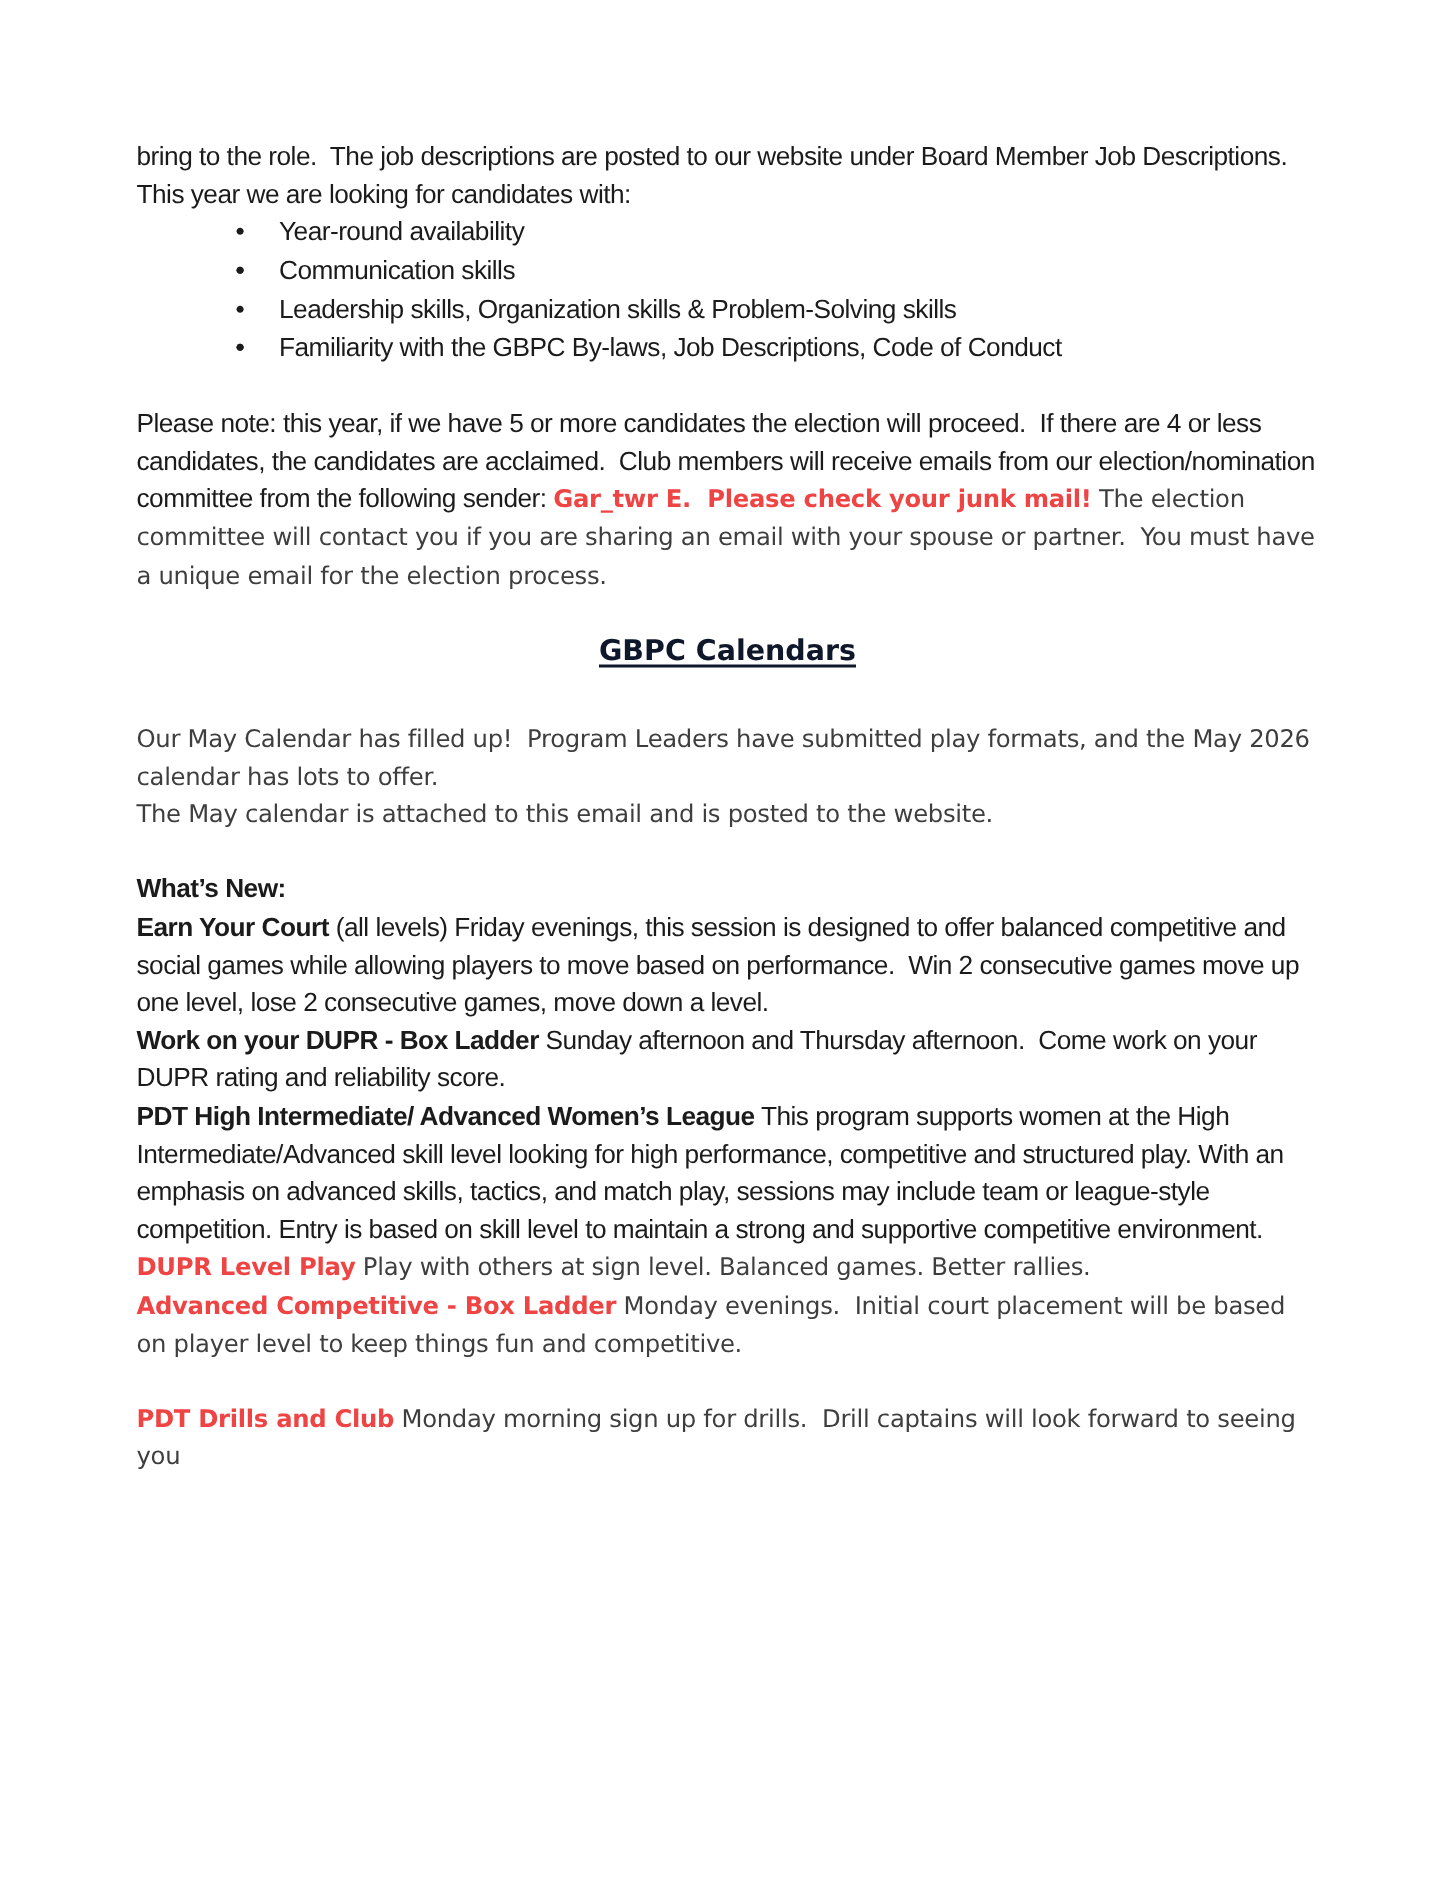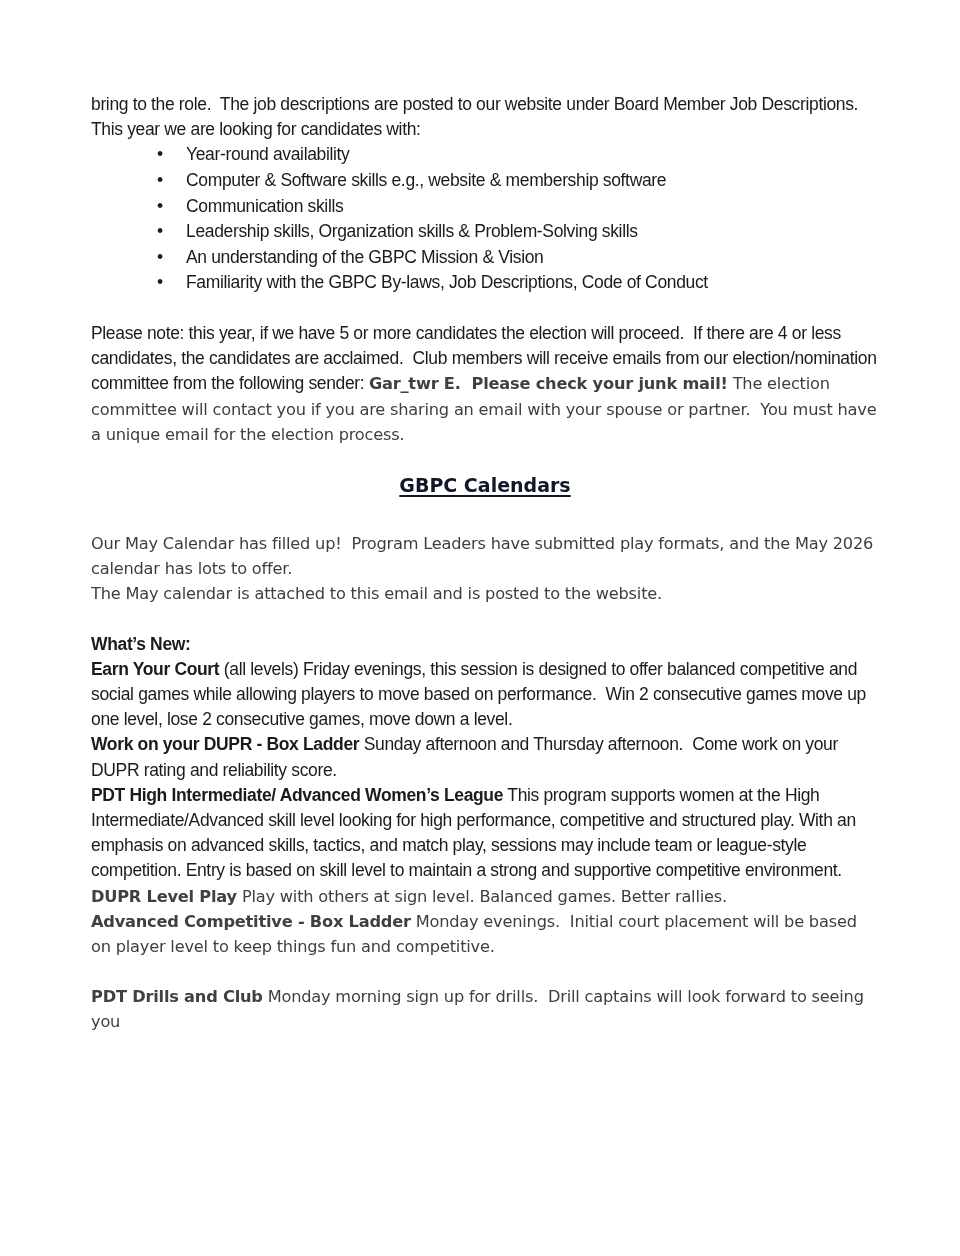--- a/index.html
+++ b/index.html
@@ -26,21 +26,21 @@
     color: #1b1b1b;
     white-space: pre-wrap;
   }
   .seg-bold { font-weight: 700; }
   .seg-alt {
     font-family: "DejaVu Sans", sans-serif;
     font-size: 16.2px;
     letter-spacing: -0.2px;
     color: #3e3e3e;
   }
-  .seg-alt.seg-bold { color: #404040; }
+  .seg-alt.seg-bold { color: #ef4444; }
   .doc-heading {
     margin: 0 0 8px 0;
     text-align: center;
     font-family: "DejaVu Sans", sans-serif;
     font-size: 19px;
     font-weight: 700;
     line-height: 26px;
     color: #0f172a;
   }
   .doc-heading .heading-text {
@@ -69,24 +69,24 @@
 </style>
 </head>
 <body>
 
 <div class="page">
   <div>
       <p class="doc-p"><span class="">bring to the role.  The job descriptions are posted to our website under Board Member Job Descriptions.</span></p>
       <p class="doc-p"><span class="">This year we are looking for candidates with:</span></p>
       <div class="bullet-list">
         <div class="bullet-item"><span class="bullet-dot">•</span><span>Year-round availability</span></div>
-        <div class="bullet-item"><span class="bullet-dot">•</span><span>Computer &amp; Software skills e.g., website &amp; membership software</span></div>
+        <div class="bullet-item"><span class="bullet-dot">•</span></div>
         <div class="bullet-item"><span class="bullet-dot">•</span><span>Communication skills</span></div>
         <div class="bullet-item"><span class="bullet-dot">•</span><span>Leadership skills, Organization skills &amp; Problem-Solving skills</span></div>
-        <div class="bullet-item"><span class="bullet-dot">•</span><span>An understanding of the GBPC Mission &amp; Vision</span></div>
+        <div class="bullet-item"><span class="bullet-dot">•</span></div>
         <div class="bullet-item"><span class="bullet-dot">•</span><span>Familiarity with the GBPC By-laws, Job Descriptions, Code of Conduct</span></div>
       </div>
       <div class="spacer"></div>
       <p class="doc-p"><span class="">Please note: this year, if we have 5 or more candidates the election will proceed.  If there are 4 or less candidates, the candidates are acclaimed.  Club members will receive emails from our election/nomination committee from the following sender: </span><span class="seg-bold seg-alt">Gar_twr E.  Please check your junk mail!</span><span class="seg-alt"> The election committee will contact you if you are sharing an email with your spouse or partner.  You must have a unique email for the election process.</span></p>
       <div class="spacer"></div>
       <div class="doc-heading"><span class="heading-text">GBPC Calendars</span></div>
       <div class="spacer"></div>
       <p class="doc-p"><span class="seg-alt">Our May Calendar has filled up!  Program Leaders have submitted play formats, and the May 2026 calendar has lots to offer.</span></p>
       <p class="doc-p"><span class="seg-alt">The May calendar is attached to this email and is posted to the website.</span></p>
       <div class="spacer"></div>

